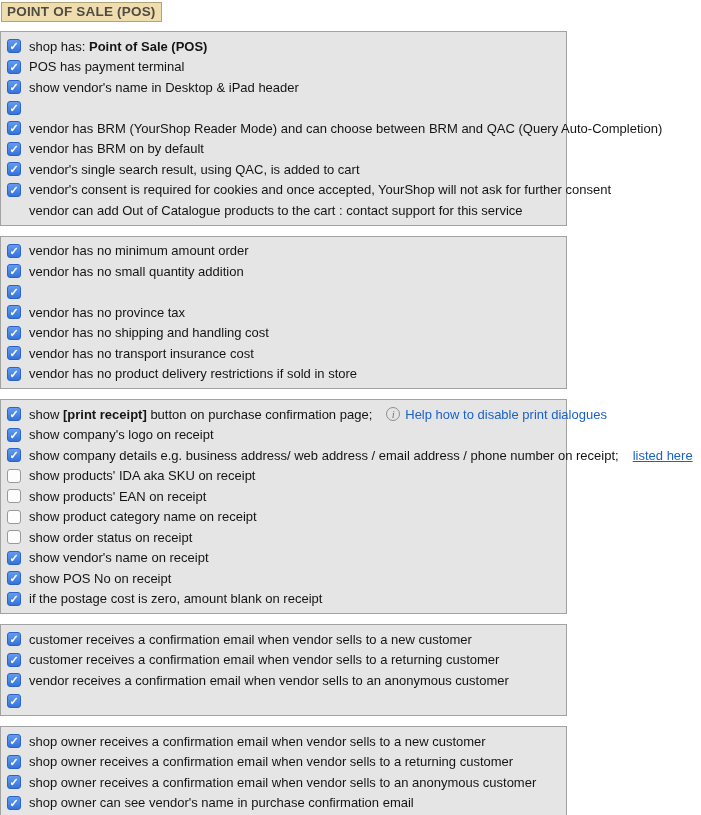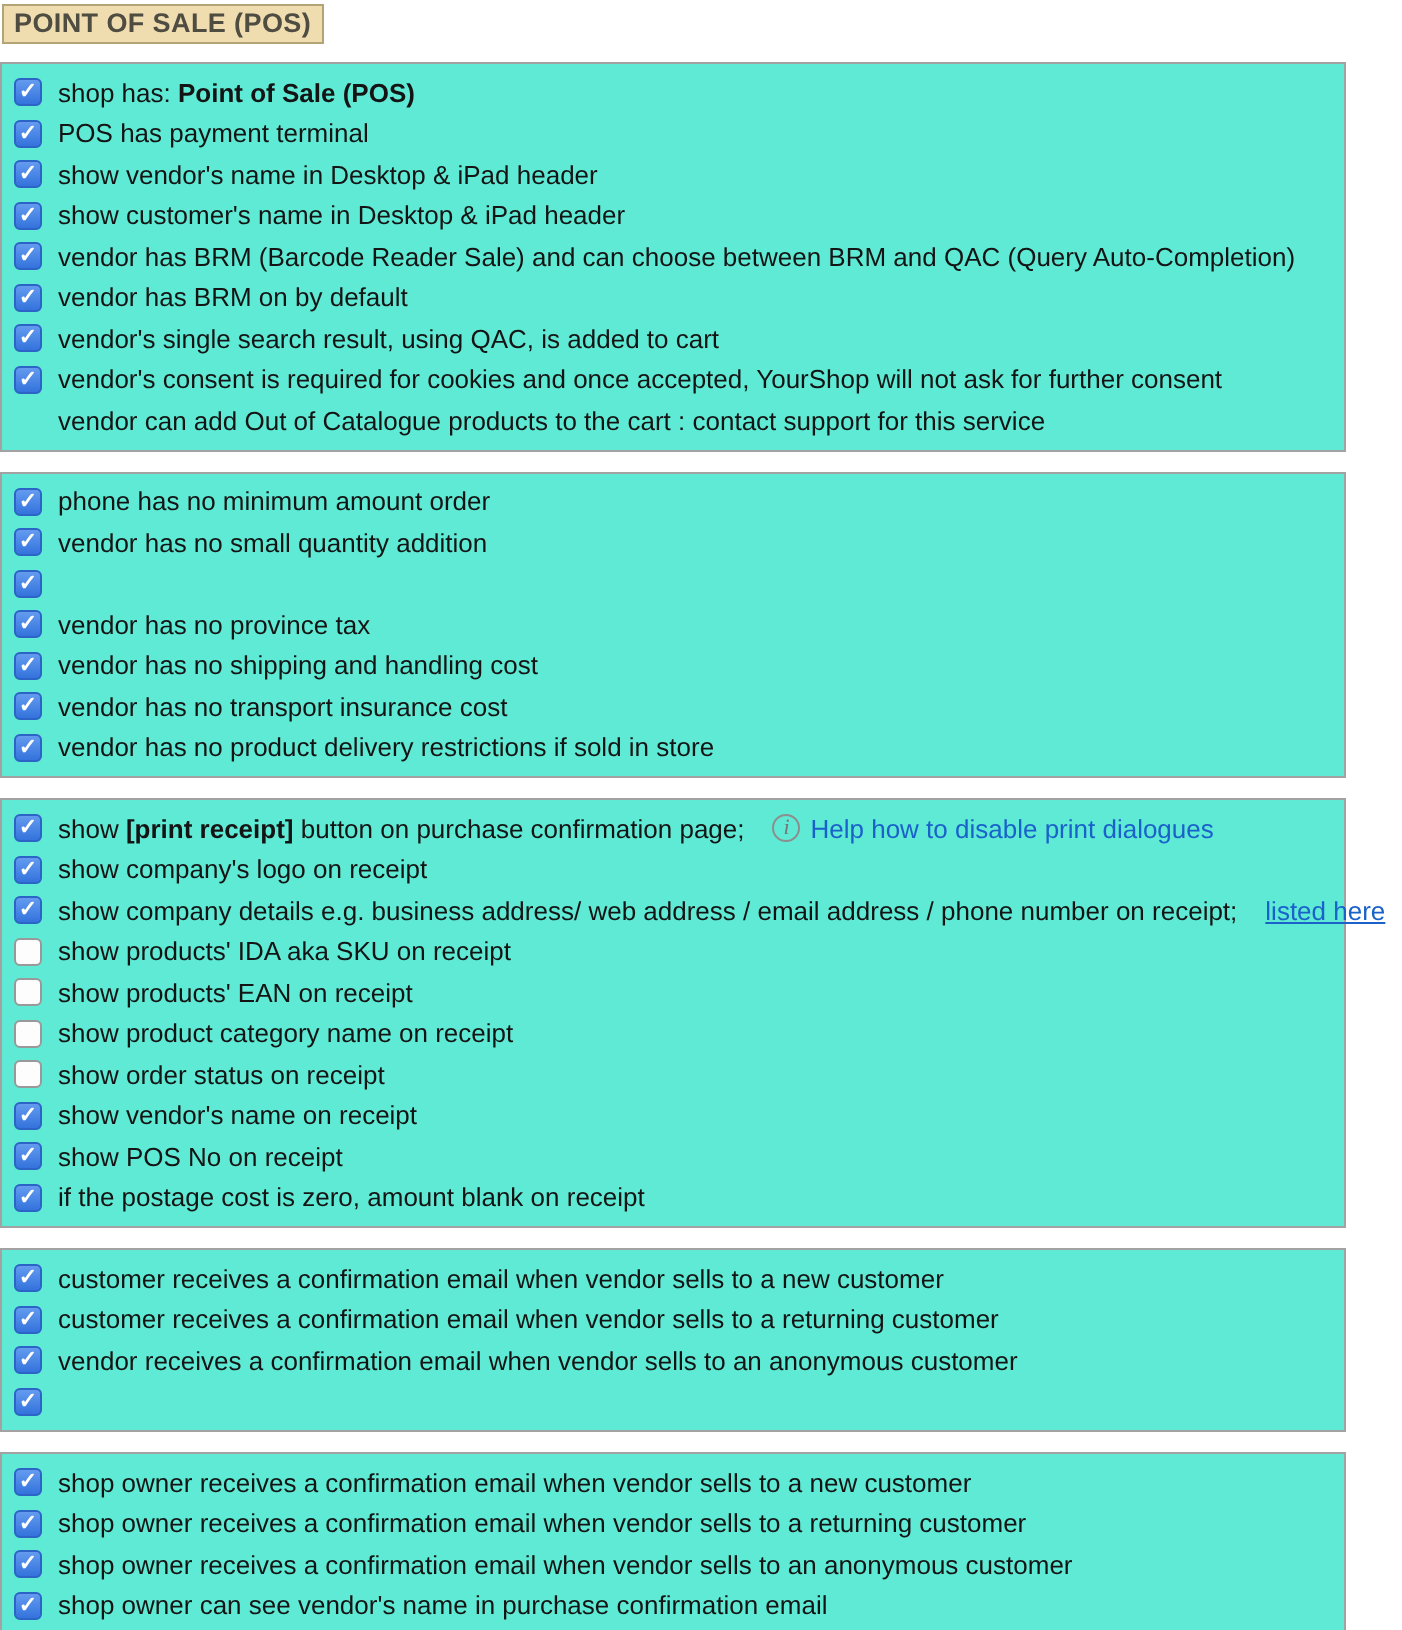--- a/index.html
+++ b/index.html
@@ -20,23 +20,23 @@
     border: 1px solid #b3a478;
     padding: 1px 5px 2px 5px;
     font-weight: bold;
     font-size: 13.5px;
     color: #4f4c42;
     letter-spacing: 0.2px;
   }
 
   .section {
     box-sizing: border-box;
-    width: 673px;
+    width: 567px;
     border: 1px solid #a2a2a2;
-    background: #5eead4;
+    background: #e5e5e5;
     padding: 4px 4px 4px 4px;
     margin: 0 0 10px 0;
   }
   .section:first-of-type { margin-top: 9px; }
 
   .row {
     display: flex;
     align-items: center;
     height: 20.5px;
     padding-left: 2px;
@@ -116,25 +116,24 @@
         <div class="row">
           <span class="cb checked"></span>
           <span class="lbl"><span>POS has payment terminal</span></span>
         </div>
         <div class="row">
           <span class="cb checked"></span>
           <span class="lbl"><span>show vendor's name in Desktop &amp; iPad header</span></span>
         </div>
         <div class="row">
           <span class="cb checked"></span>
-          <span class="lbl"><span>show customer's name in Desktop &amp; iPad header</span></span>
-        </div>
-        <div class="row">
-          <span class="cb checked"></span>
-          <span class="lbl"><span>vendor has BRM (Barcode Reader Sale) and can choose between BRM and QAC (Query Auto-Completion)</span></span>
+        </div>
+        <div class="row">
+          <span class="cb checked"></span>
+          <span class="lbl"><span>vendor has BRM (YourShop Reader Mode) and can choose between BRM and QAC (Query Auto-Completion)</span></span>
         </div>
         <div class="row">
           <span class="cb checked"></span>
           <span class="lbl"><span>vendor has BRM on by default</span></span>
         </div>
         <div class="row">
           <span class="cb checked"></span>
           <span class="lbl"><span>vendor's single search result, using QAC, is added to cart</span></span>
         </div>
         <div class="row">
@@ -142,21 +141,21 @@
           <span class="lbl"><span>vendor's consent is required for cookies and once accepted, YourShop will not ask for further consent</span></span>
         </div>
         <div class="row">
           <span class="cb spacer"></span>
           <span class="lbl"><span>vendor can add Out of Catalogue products to the cart : contact support for this service</span></span>
         </div>
       </div>
       <div class="section">
         <div class="row">
           <span class="cb checked"></span>
-          <span class="lbl"><span>phone has no minimum amount order</span></span>
+          <span class="lbl"><span>vendor has no minimum amount order</span></span>
         </div>
         <div class="row">
           <span class="cb checked"></span>
           <span class="lbl"><span>vendor has no small quantity addition</span></span>
         </div>
         <div class="row">
           <span class="cb checked"></span>
         </div>
         <div class="row">
           <span class="cb checked"></span>

